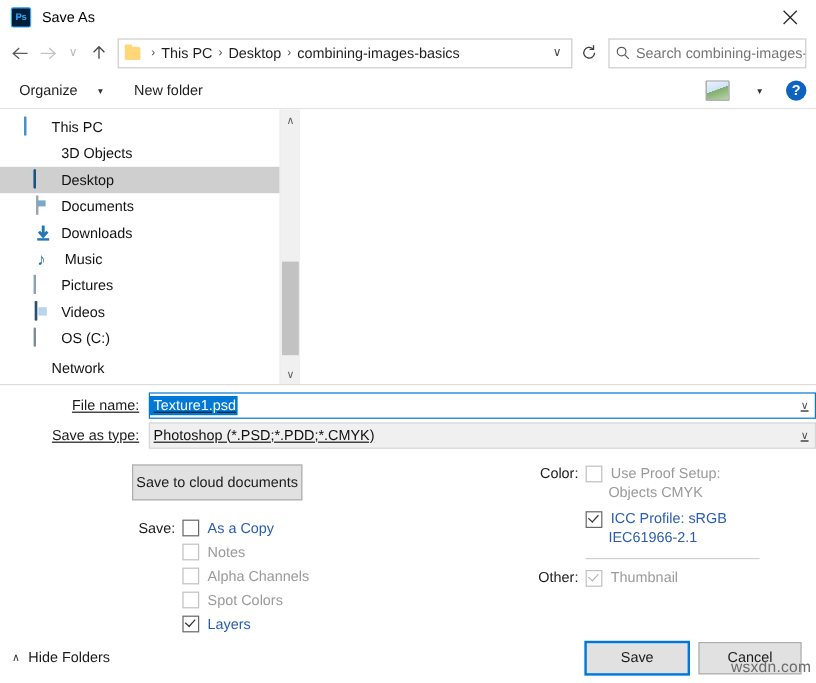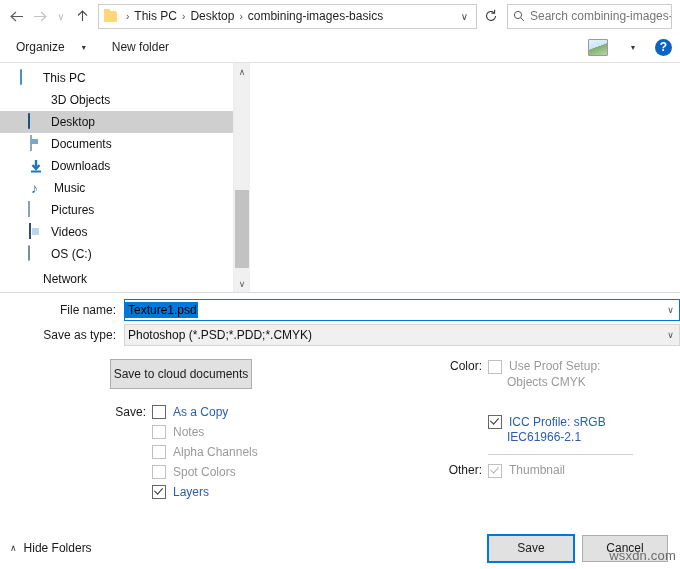--- a/index.html
+++ b/index.html
@@ -361,20 +361,21 @@
     text-align: center;
     font-size: 12px;
     color: #5a5a5a;
   }
 
   
   .formzone {
     flex: 0 0 auto;
     padding-top: 6px;
     background: #ffffff;
+    text-decoration: underline;
   }
   .form-row {
     display: flex;
     align-items: center;
     height: 21px;
     margin-bottom: 4px;
     padding-right: 0px;
   }
   .form-label {
     width: 116px;
@@ -401,21 +402,21 @@
   }
   .combo-value {
     font-size: 12px;
     color: #111111;
     padding-left: 3px;
     white-space: nowrap;
     overflow: hidden;
   }
   .combo-value.selected-text {
     background: #0078d7;
-    color: #000000;
+    color: #ffffff;
     padding: 1px 1px 1px 3px;
   }
   .combo-spacer { flex: 1 1 auto; }
   .combo-caret {
     width: 17px;
     text-align: center;
     color: #4d4d4d;
     font-size: 9px;
     flex: 0 0 auto;
   }
@@ -560,20 +561,31 @@
     font-size: 13px;
     color: #6b6b6b;
     letter-spacing: 0.2px;
   }
 </style>
 </head>
 <body>
 
 <div class="dialog">
 
+  <div class="titlebar">
+    <div class="ps-icon">Ps</div>
+    <div class="title-text">Save As</div>
+    <div class="titlebar-spacer"></div>
+    <div class="close-btn">
+      <svg width="13" height="13" viewBox="0 0 13 13">
+          <line x1="1" y1="1" x2="12" y2="12" stroke="#2b2b2b" stroke-width="1.1"></line>
+          <line x1="12" y1="1" x2="1" y2="12" stroke="#2b2b2b" stroke-width="1.1"></line>
+        </svg>
+    </div>
+  </div>
 
   <div class="navbar">
     <div class="nav-btn enabled">
       <svg width="15" height="13" viewBox="0 0 15 13">
           <path d="M7 2 L2 6.5 L7 11 M2 6.5 L14 6.5" fill="none" stroke="#5a5a5a" stroke-width="1.1"></path>
         </svg>
     </div>
     <div class="nav-btn disabled">
       <svg width="15" height="13" viewBox="0 0 15 13">
           <path d="M8 2 L13 6.5 L8 11 M1 6.5 L13 6.5" fill="none" stroke="#c3c3c3" stroke-width="1.1"></path>
@@ -754,21 +766,21 @@
     </div>
 
     <div class="opt-right">
       <div class="color-row">
         <span class="color-prefix">Color:</span>
         <span class="chkbox disabled"></span>
         <span class="chk-label disabled">Use Proof Setup:</span>
       </div>
       <div class="sub-line disabled" style="padding-left:67px;">Objects CMYK</div>
 
-      <div class="color-row" style="margin-top:24px;align-items:center;">
+      <div class="color-row" style="margin-top:7px;">
         <span class="color-prefix blank">Color:</span>
         <span class="chkbox checked"></span>
         <span class="chk-label enabled">ICC Profile:  sRGB</span>
       </div>
       <div class="sub-line enabled" style="padding-left:67px;">IEC61966-2.1</div>
 
       <div class="divider"></div>
 
       <div class="color-row">
         <span class="color-prefix">Other:</span>

